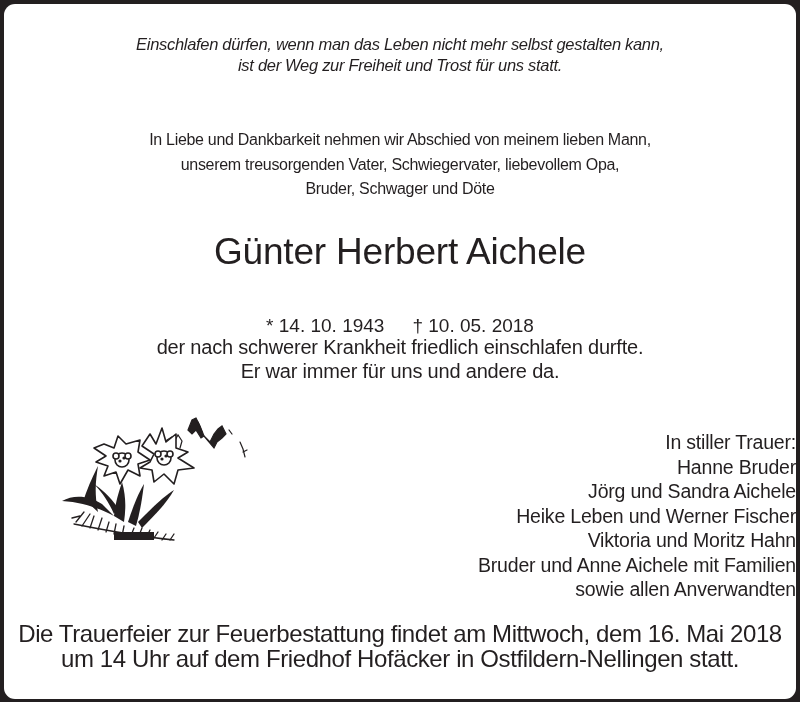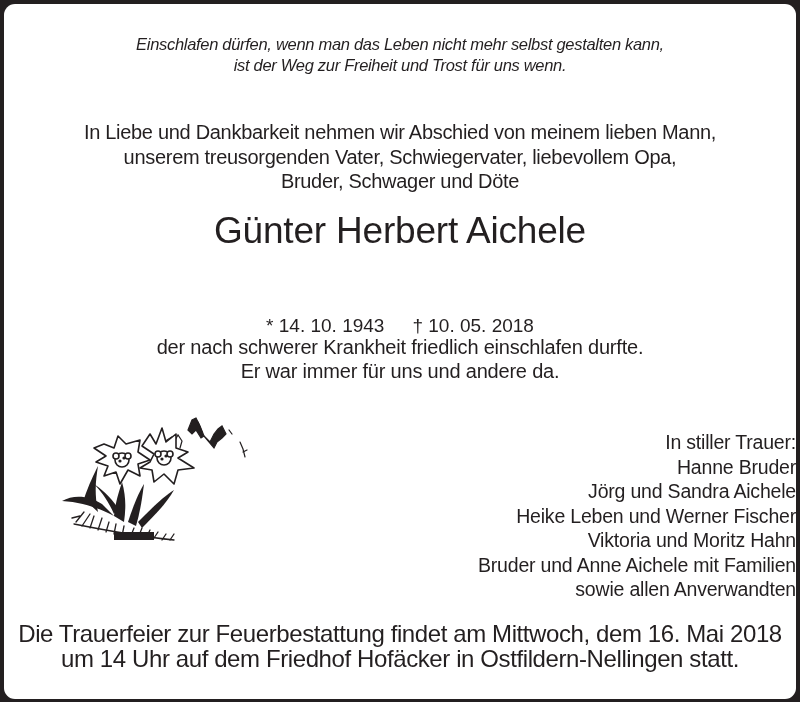--- a/index.html
+++ b/index.html
@@ -13,37 +13,37 @@
   .page {
     position: absolute;
     left: 4px; top: 4px;
     width: 792px; height: 695px;
     background: #ffffff;
     border-radius: 11px;
   }
   .block { position: absolute; left: 0; width: 792px; text-align: center; }
   .line { display: block; white-space: nowrap; }
   .quote { top: 30px; font-style: italic; font-size: 16.5px; line-height: 21px; letter-spacing: -0.3px; }
-  .intro { top: 116px; font-size: 20px; line-height: 24.5px; letter-spacing: -0.3px; }
-  .name { top: 206px; font-size: 37px; line-height: 42px; letter-spacing: -0.2px; }
+  .intro { top: 124px; font-size: 16px; line-height: 24.5px; letter-spacing: -0.3px; }
+  .name { top: 227px; font-size: 37px; line-height: 42px; letter-spacing: -0.2px; }
   .dates { top: 271px; font-size: 19px; line-height: 22px; margin-top: 40px; }
   .dates .sep { display: inline-block; width: 28px; }
   .desc { top: 331px; font-size: 20px; line-height: 24px; letter-spacing: -0.2px; }
   .mourners { top: 426px; font-size: 19.5px; line-height: 24.5px; letter-spacing: -0.2px; text-align: right; }
   .footer { top: 618px; font-size: 24px; line-height: 24.5px; letter-spacing: -0.4px; }
   .illustration { position: absolute; left: 50px; top: 400px; width: 210px; height: 140px; }
 </style>
 </head>
 <body>
 
 <div class="page">
 
   <div class="block quote">
     <span class="line">Einschlafen dürfen, wenn man das Leben nicht mehr selbst gestalten kann,</span>
-    <span class="line">ist der Weg zur Freiheit und Trost für uns wenn.</span>
+    <span class="line">ist der Weg zur Freiheit und Trost für uns statt.</span>
   </div>
 
   <div class="block intro">
     <span class="line">In Liebe und Dankbarkeit nehmen wir Abschied von meinem lieben Mann,</span>
     <span class="line">unserem treusorgenden Vater, Schwiegervater, liebevollem Opa,</span>
     <span class="line">Bruder, Schwager und Döte</span>
   </div>
 
   <div class="block name">Günter Herbert Aichele</div>
 

